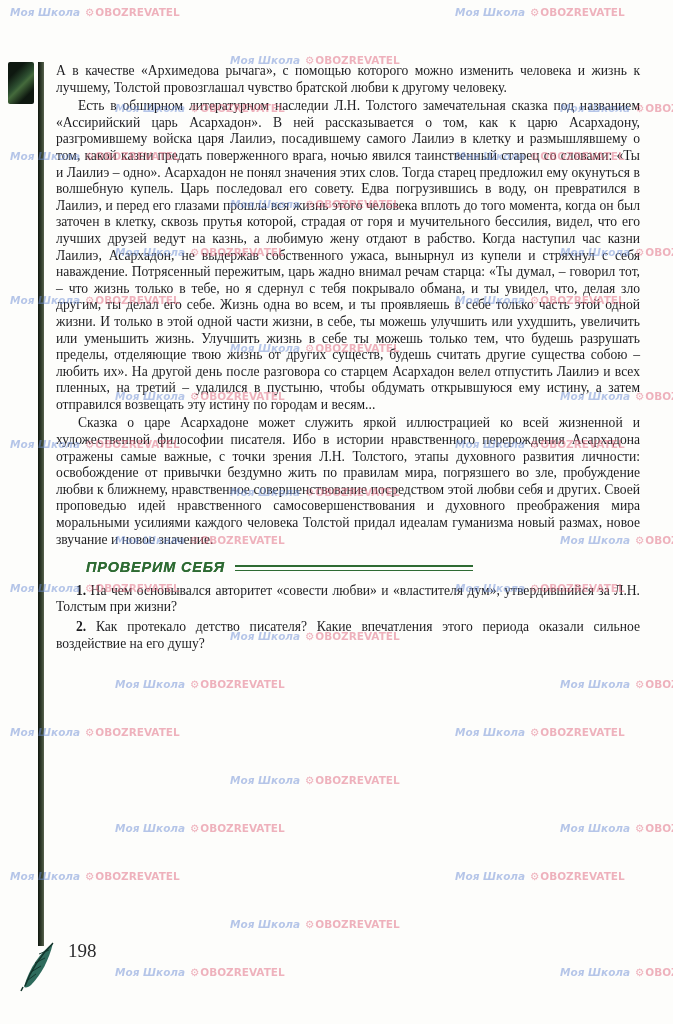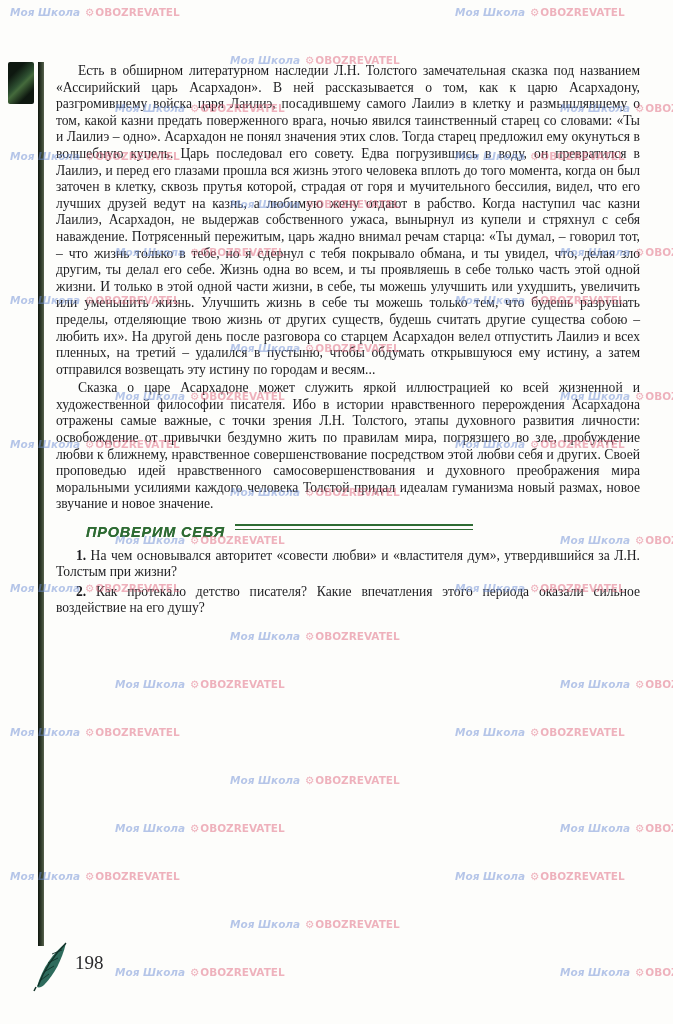--- a/index.html
+++ b/index.html
@@ -45,20 +45,21 @@
     z-index: 2;
     color: #1d1d20;
     font-size: 13.6px;
     line-height: 16.6px;
     text-align: justify;
   }
   .para { margin: 0 0 2px 0; text-indent: 22px; }
   .para.no-indent { text-indent: 0; }
   .section-header {
     display: flex;
+    align-items: center;
     margin: 11px 0 7px 30px;
   }
   .header-text {
     font-family: "Liberation Sans", sans-serif;
     font-weight: bold;
     font-style: italic;
     color: #2e6b33;
     font-size: 14.5px;
     letter-spacing: 0.8px;
     text-shadow: 0 0 0.4px #2e6b33;
@@ -68,25 +69,25 @@
     height: 3px;
     border-top: 2px solid #2e6b33;
     border-bottom: 1px solid #2e6b33;
     margin-left: 10px;
   }
   .question { margin: 0 0 3px 0; text-indent: 20px; }
   .q-num { font-weight: bold; }
   
   .footer {
     position: absolute;
-    left: 32px;
+    left: 19px;
     top: 940px;
     display: flex;
-    align-items: center;
-    gap: 5px;
+    align-items: flex-start;
+    gap: 11px;
     z-index: 2;
   }
   .quill { display: block; }
   .page-number {
     font-family: "Liberation Serif", serif;
     font-size: 19px;
     color: #2a2a2c;
     padding-bottom: 6px;
   }
   
@@ -111,20 +112,21 @@
 </style>
 </head>
 <body>
 
 <div class="page">
 
   <div class="spine-ornament"></div>
   <div class="spine-line"></div>
 
   <div class="content">
+    <p class="para no-indent">А в качестве «Архимедова рычага», с помощью которого можно изменить человека и жизнь к лучшему, Толстой провозглашал чувство братской любви к другому человеку.</p>
     <p class="para">Есть в обширном литературном наследии Л.Н. Толстого замечательная сказка под названием «Ассирийский царь Асархадон». В ней рассказывается о том, как к царю Асархадону, разгромившему войска царя Лаилиэ, посадившему самого Лаилиэ в клетку и размышлявшему о том, какой казни предать поверженного врага, ночью явился таинственный старец со словами: «Ты и Лаилиэ – одно». Асархадон не понял значения этих слов. Тогда старец предложил ему окунуться в волшебную купель. Царь последовал его совету. Едва погрузившись в воду, он превратился в Лаилиэ, и перед его глазами прошла вся жизнь этого человека вплоть до того момента, когда он был заточен в клетку, сквозь прутья которой, страдая от горя и мучительного бессилия, видел, что его лучших друзей ведут на казнь, а любимую жену отдают в рабство. Когда наступил час казни Лаилиэ, Асархадон, не выдержав собственного ужаса, вынырнул из купели и стряхнул с себя наваждение. Потрясенный пережитым, царь жадно внимал речам старца: «Ты думал, – говорил тот, – что жизнь только в тебе, но я сдернул с тебя покрывало обмана, и ты увидел, что, делая зло другим, ты делал его себе. Жизнь одна во всем, и ты проявляешь в себе только часть этой одной жизни. И только в этой одной части жизни, в себе, ты можешь улучшить или ухудшить, увеличить или уменьшить жизнь. Улучшить жизнь в себе ты можешь только тем, что будешь разрушать пределы, отделяющие твою жизнь от других существ, будешь считать другие существа собою – любить их». На другой день после разговора со старцем Асархадон велел отпустить Лаилиэ и всех пленных, на третий – удалился в пустыню, чтобы обдумать открывшуюся ему истину, а затем отправился возвещать эту истину по городам и весям...</p>
     <p class="para">Сказка о царе Асархадоне может служить яркой иллюстрацией ко всей жизненной и художественной философии писателя. Ибо в истории нравственного перерождения Асархадона отражены самые важные, с точки зрения Л.Н. Толстого, этапы духовного развития личности: освобождение от привычки бездумно жить по правилам мира, погрязшего во зле, пробуждение любви к ближнему, нравственное совершенствование посредством этой любви себя и других. Своей проповедью идей нравственного самосовершенствования и духовного преображения мира моральными усилиями каждого человека Толстой придал идеалам гуманизма новый размах, новое звучание и новое значение.</p>
 
     <div class="section-header">
       <span class="header-text">ПРОВЕРИМ СЕБЯ</span>
       <span class="header-rule"></span>
     </div>
 
     <div class="questions">
       <p class="question"><span class="q-num">1.</span><span> На чем основывался авторитет «совести любви» и «властителя дум», утвердившийся за Л.Н. Толстым при жизни?</span></p>

